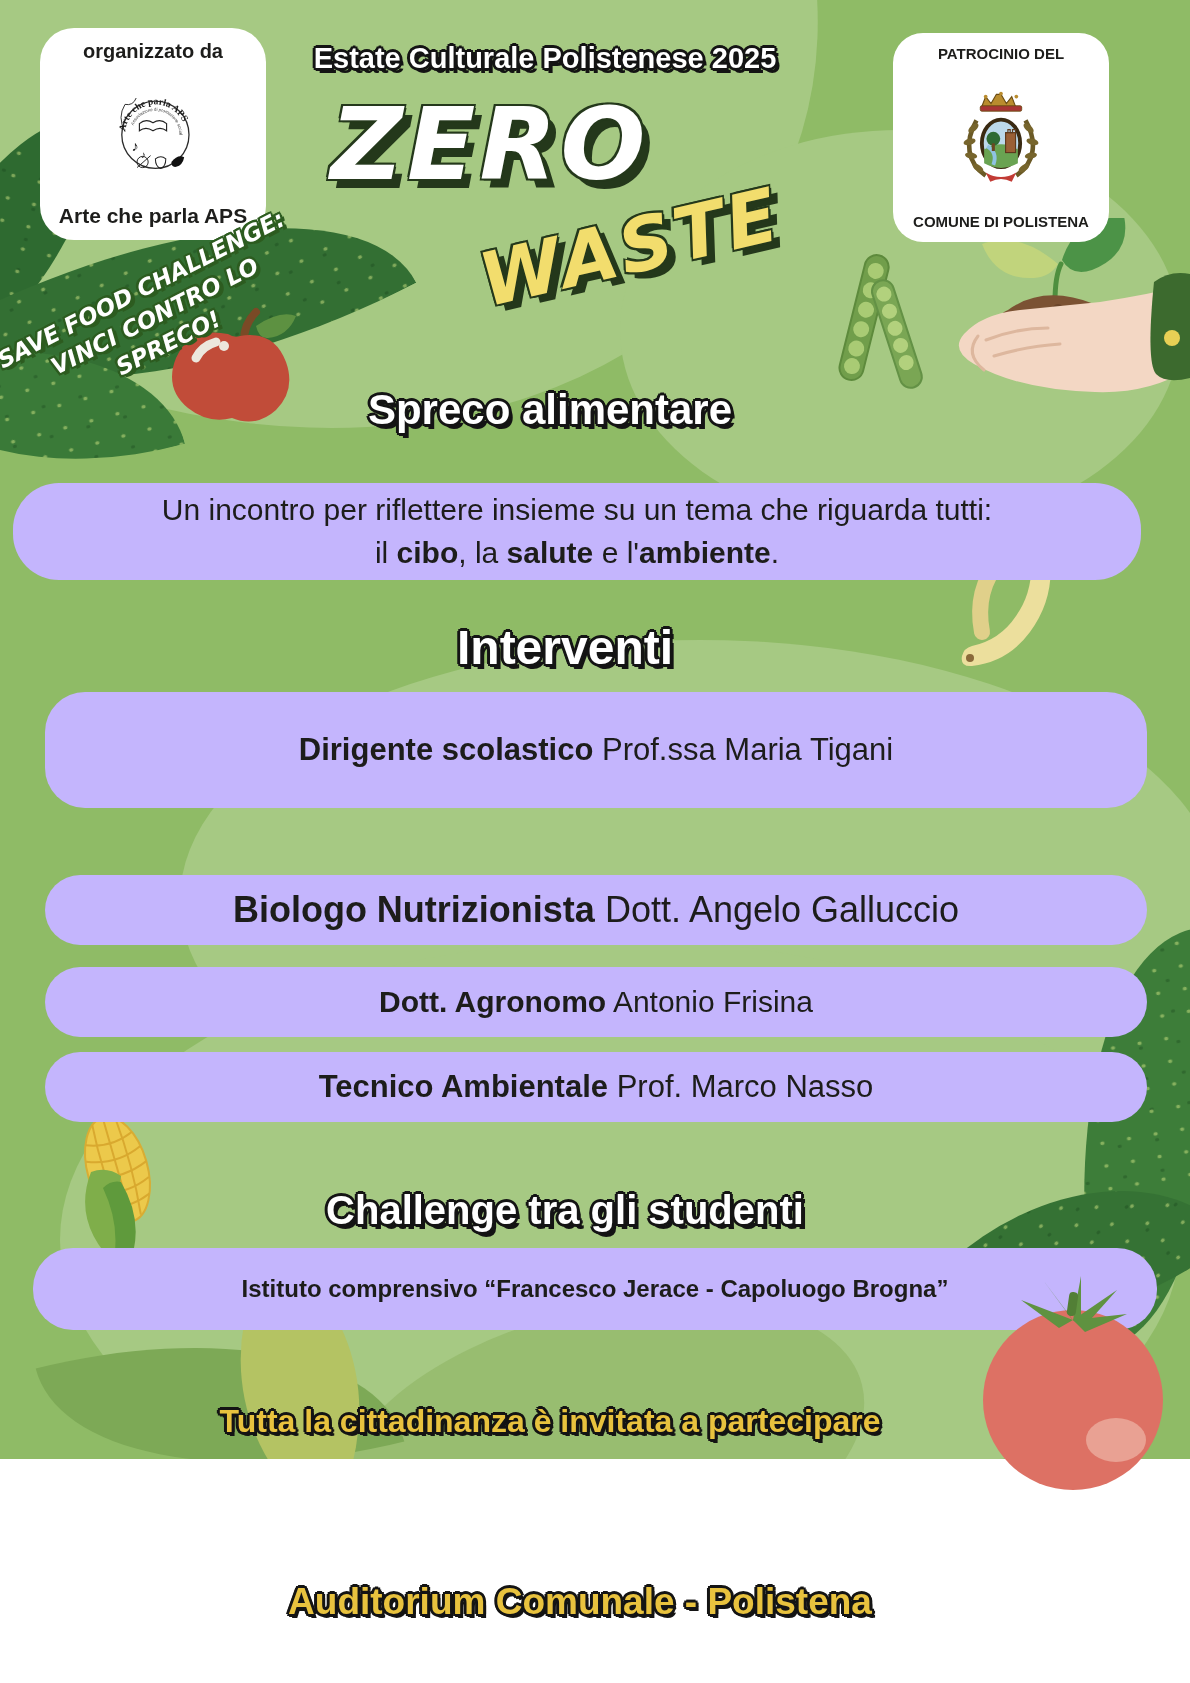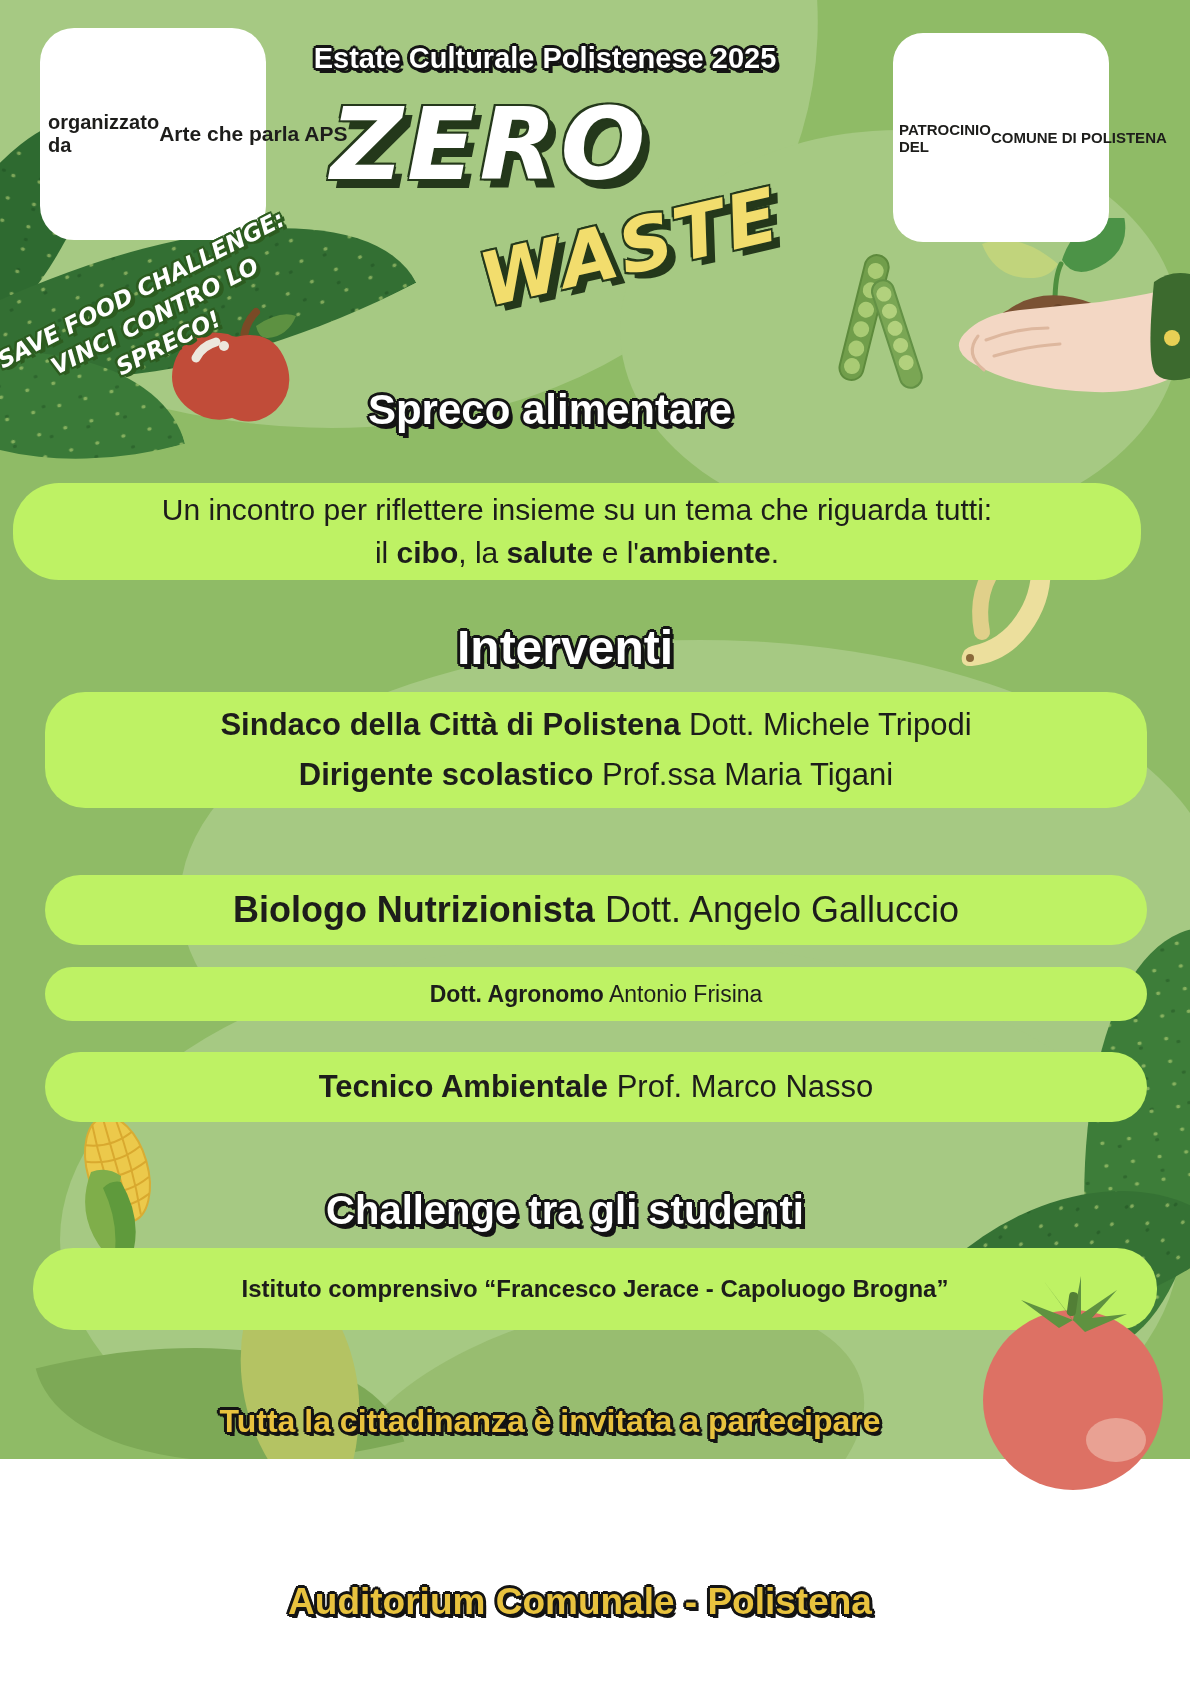--- a/index.html
+++ b/index.html
@@ -16,21 +16,21 @@
   .leaf{position:absolute;}
   .leaf.tr{border-radius:0 100% 0 100%;}
   .leaf.tl{border-radius:100% 0 100% 0;}
   .speck{
     background-image:
       radial-gradient(rgba(224,240,140,.45) 1.5px, transparent 2.6px),
       radial-gradient(rgba(15,55,20,.28) 1.5px, transparent 2.6px);
     background-size:27px 23px, 38px 31px;
   }
   
-  .card{position:absolute; background:#bef264; display:flex; flex-direction:column;
+  .card{position:absolute; background:#c4b5fd; display:flex; flex-direction:column;
         align-items:center; justify-content:center; text-align:center; color:#1d1d1b;}
   .b{font-weight:bold;}
   
   .ctr{text-align:center; width:100%;}
   .ol-white{ color:#fff; font-weight:bold;
     text-shadow:-3px 0 0 #141414,3px 0 0 #141414,0 -3px 0 #141414,0 3px 0 #141414,
       -2px -2px 0 #141414,2px -2px 0 #141414,-2px 2px 0 #141414,2px 2px 0 #141414,
       4px 5px 0 #141414;}
   .ol-yellow{ color:#e8c23e; font-weight:bold;
     text-shadow:-3px 0 0 #141414,3px 0 0 #141414,0 -3px 0 #141414,0 3px 0 #141414,
@@ -47,21 +47,21 @@
   .title-waste{ color:#f2dd6d; font-family:"DejaVu Sans", sans-serif;
     font-style:italic; font-weight:900; font-size:74px; letter-spacing:3px;
     text-shadow:-2px -2px 0 #24381b,2px -2px 0 #24381b,-2px 2px 0 #24381b,2px 2px 0 #24381b,
       7px 8px 0 #24381b;}
   .ribbon{ color:#fff; font-style:italic; font-weight:900; line-height:1.3;
     font-family:"DejaVu Sans", sans-serif;
     text-shadow:-2px 0 0 #2d5c20,2px 0 0 #2d5c20,0 -2px 0 #2d5c20,0 2px 0 #2d5c20,
       -2px -2px 0 #2d5c20,2px -2px 0 #2d5c20,-2px 2px 0 #2d5c20,2px 2px 0 #2d5c20,
       3px 4px 0 #2d5c20;}
   
-  .badge{position:absolute; background:#fff; display:flex; flex-direction:row;
+  .badge{position:absolute; background:#fff; display:flex; flex-direction:column;
          align-items:center; justify-content:space-between; color:#1d1d1b;}
   
   #bottom-band{position:absolute; left:0; top:1459px; width:1190px; height:224px; background:#ffffff;}
 </style>
 </head>
 <body>
 
 <div id="poster">
 
   <div class="blob" style="left:-420px; top:-560px; width:1260px; height:960px; transform:rotate(24deg);"></div>
@@ -213,36 +213,32 @@
 
   <div class="card" style="left:13px; top:483px; width:1128px; height:97px; border-radius:46px; font-size:30px; line-height:1.42;">
     <div>Un incontro per riflettere insieme su un tema che riguarda tutti:</div>
     <div><span>il </span><span class="b">cibo</span><span>, la </span><span class="b">salute</span><span> e l'</span><span class="b">ambiente</span><span>.</span></div>
   </div>
 
   <div class="abs ctr ol-white" style="left:0; top:620px; width:1100px; font-size:48px;margin-left:15px;">Interventi</div>
 
   <div class="card" style="left:45px; top:692px; width:1102px; height:116px; border-radius:40px; font-size:31px; line-height:1.6;">
     <div>
-      <span class="b">Sindaco della Città di Polistena</span>
-      <span>Dott. Michele Tripodi</span>
-    </div>
-    <div>
       <span class="b">Dirigente scolastico</span>
       <span>Prof.ssa Maria Tigani</span>
     </div>
   </div>
 
   <div class="card" style="left:45px; top:875px; width:1102px; height:70px; border-radius:35px; font-size:36px;">
     <div>
       <span class="b">Biologo Nutrizionista</span>
       <span>Dott. Angelo Galluccio</span>
     </div>
   </div>
-  <div class="card" style="left:45px; top:967px; width:1102px; height:54px; border-radius:35px; font-size:23px;">
+  <div class="card" style="left:45px; top:967px; width:1102px; height:70px; border-radius:35px; font-size:30px;">
     <div>
       <span class="b">Dott. Agronomo</span>
       <span>Antonio Frisina</span>
     </div>
   </div>
   <div class="card" style="left:45px; top:1052px; width:1102px; height:70px; border-radius:35px; font-size:31px;">
     <div>
       <span class="b">Tecnico Ambientale</span>
       <span>Prof. Marco Nasso</span>
     </div>

